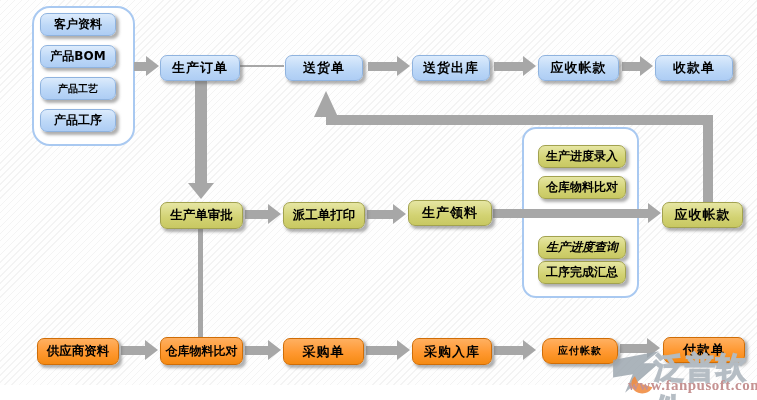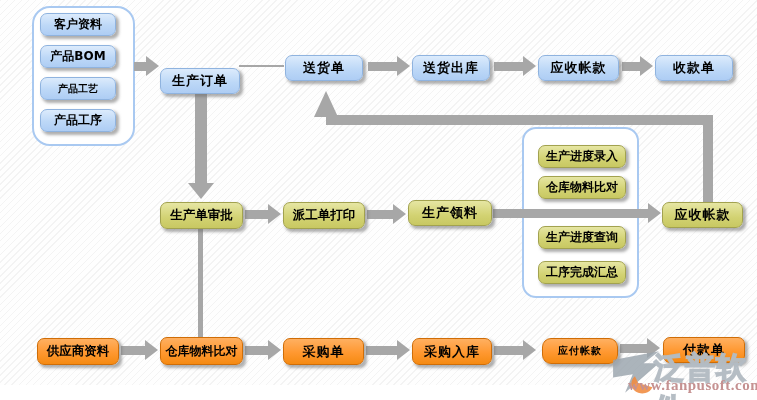--- a/index.html
+++ b/index.html
@@ -93,32 +93,32 @@
       <div class="head right" style="left: 523px; top: 340px;"></div>
       <div class="shaft" style="left: 620px; top: 344px; width: 27px; height: 9px;"></div>
       <div class="head right" style="left: 647px; top: 338px;"></div>
       <div class="shaft" style="left: 326px; top: 115px; width: 387px; height: 10px;"></div>
       <div class="shaft" style="left: 703px; top: 115px; width: 10px; height: 87px;"></div>
       <div class="head up" style="left: 314px; top: 91px;"></div>
       <div class="node blue" style="left: 40px; top: 13px; width: 74px; height: 21px; font-size: 12px; letter-spacing: 0px;">客户资料</div>
       <div class="node blue" style="left: 40px; top: 45px; width: 74px; height: 21px; font-size: 12px; letter-spacing: 0px;">产品BOM</div>
       <div class="node blue" style="left: 40px; top: 77px; width: 74px; height: 21px; font-size: 10px; letter-spacing: 0px;">产品工艺</div>
       <div class="node blue" style="left: 40px; top: 109px; width: 74px; height: 21px; font-size: 12px; letter-spacing: 0px;">产品工序</div>
-      <div class="node blue" style="left: 160px; top: 55px; width: 78px; height: 24px; font-size: 13px; letter-spacing: 1px; margin-top: 13px;">生产订单</div>
+      <div class="node blue" style="left: 160px; top: 55px; width: 78px; height: 24px; font-size: 13px; letter-spacing: 1px;">生产订单</div>
       <div class="node blue" style="left: 285px; top: 55px; width: 76px; height: 24px; font-size: 13px; letter-spacing: 1px;">送货单</div>
       <div class="node blue" style="left: 412px; top: 55px; width: 76px; height: 24px; font-size: 13px; letter-spacing: 1px;">送货出库</div>
       <div class="node blue" style="left: 538px; top: 55px; width: 79px; height: 24px; font-size: 13px; letter-spacing: 1px;">应收帐款</div>
       <div class="node blue" style="left: 655px; top: 55px; width: 76px; height: 24px; font-size: 13px; letter-spacing: 1px;">收款单</div>
       <div class="node yellow" style="left: 160px; top: 202px; width: 81px; height: 25px; font-size: 12.5px; letter-spacing: 0px;">生产单审批</div>
       <div class="node yellow" style="left: 283px; top: 202px; width: 80px; height: 25px; font-size: 12.5px; letter-spacing: 0px;">派工单打印</div>
       <div class="node yellow" style="left: 408px; top: 200px; width: 82px; height: 24px; font-size: 13px; letter-spacing: 1px; text-align: right;">生产领料</div>
       <div class="node yellow" style="left: 662px; top: 202px; width: 79px; height: 24px; font-size: 13px; letter-spacing: 1px;">应收帐款</div>
       <div class="node yellow" style="left: 538px; top: 145px; width: 86px; height: 21px; font-size: 12px; letter-spacing: 0px;">生产进度录入</div>
       <div class="node yellow" style="left: 538px; top: 176px; width: 86px; height: 21px; font-size: 12px; letter-spacing: 0px;">仓库物料比对</div>
-      <div class="node yellow" style="left: 538px; top: 226px; width: 86px; height: 21px; font-size: 12px; letter-spacing: 0px;">生产进度查询</div>
+      <div class="node yellow" style="left: 538px; top: 236px; width: 86px; height: 21px; font-size: 12px; letter-spacing: 0px; font-style: italic;">生产进度查询</div>
       <div class="node yellow" style="left: 538px; top: 261px; width: 86px; height: 21px; font-size: 12px; letter-spacing: 0px;">工序完成汇总</div>
       <div class="node orange" style="left: 37px; top: 338px; width: 80px; height: 25px; font-size: 12.5px; letter-spacing: 0px;">供应商资料</div>
       <div class="node orange" style="left: 160px; top: 337px; width: 81px; height: 26px; font-size: 12px; letter-spacing: 0px;">仓库物料比对</div>
       <div class="node orange" style="left: 283px; top: 338px; width: 79px; height: 25px; font-size: 13px; letter-spacing: 1px;">采购单</div>
       <div class="node orange" style="left: 412px; top: 338px; width: 78px; height: 25px; font-size: 13px; letter-spacing: 1px;">采购入库</div>
       <div class="node orange" style="left: 542px; top: 338px; width: 74px; height: 24px; font-size: 10px; letter-spacing: 1px; border-radius: 9px;">应付帐款</div>
       <div class="node orange" style="left: 663px; top: 337px; width: 80px; height: 24px; font-size: 13px; letter-spacing: 1px;">付款单</div>
     </div>
   <div id="watermark">
     <svg id="wm-logo" viewBox="0 0 44 40" xmlns="http://www.w3.org/2000/svg">

